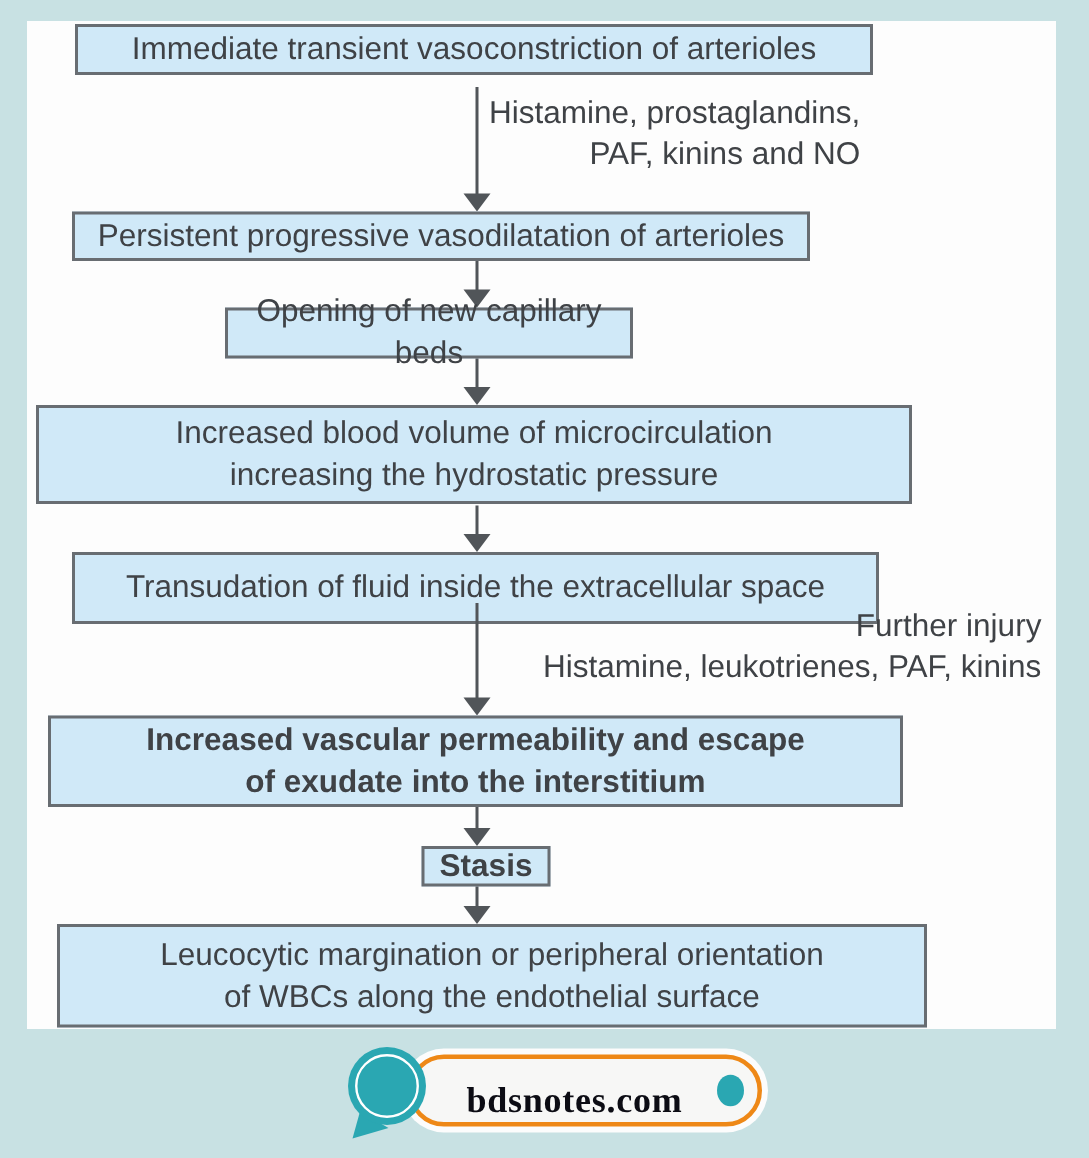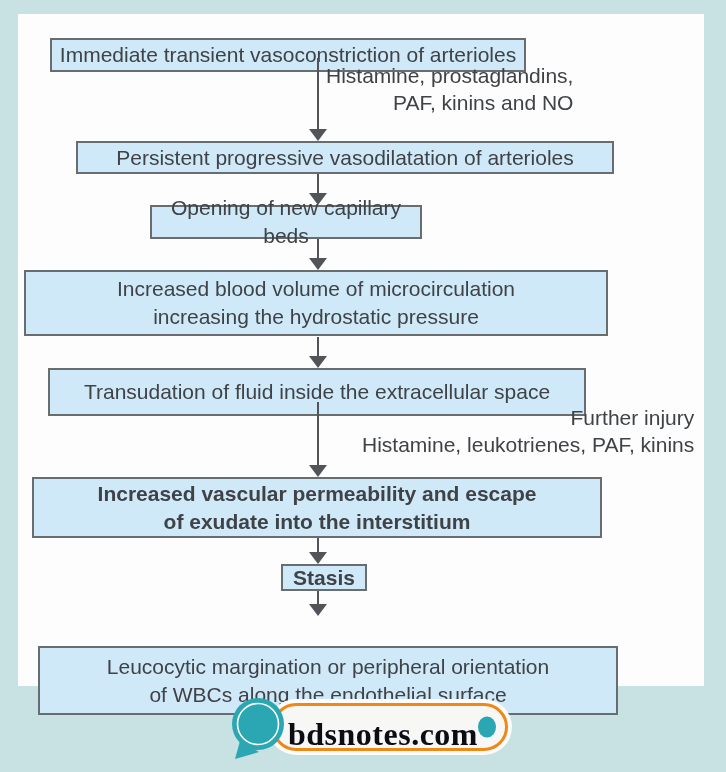--- a/index.html
+++ b/index.html
@@ -40,45 +40,45 @@
   .brand{position:absolute;left:228px;top:697px;width:284px;height:64px;}
   .pill{
     position:absolute;left:44px;top:6px;width:236px;height:48px;box-sizing:border-box;
     border:3px solid var(--brand-orange,#ee8817);border-radius:26px;
     background:var(--pill-bg,#f7f7f6);
     box-shadow:0 0 0 4px #fcfcfc;
     display:flex;align-items:center;justify-content:center;
   }
   .brand-text{
     font-family:"Liberation Serif","DejaVu Serif",serif;
-    font-size:32px;font-weight:600;letter-spacing:.5px;
+    font-size:24px;font-weight:600;letter-spacing:.5px;
     color:var(--brand-text,#0c0c14);
     padding-right:14px;
     margin-top:15px;
   }
   .dot{
     position:absolute;right:9px;top:50%;transform:translateY(-50%);
     width:18px;height:21px;border-radius:50%;
     background:var(--brand-teal,#2aa7b2);
   }
   .bubble{position:absolute;left:0;top:0;color:var(--brand-teal,#2aa7b2);}
 </style>
 </head>
 <body>
 
 <div class="page">
   <div class="panel">
 
-    <div class="box" style="left:32px;top:24px;width:476px;height:34px;">Immediate transient vasoconstriction of arterioles</div>
+    <div class="box" style="left:32px;top:2px;width:532px;height:34px;">Immediate transient vasoconstriction of arterioles</div>
 
     <div class="arrow" style="left:300px;top:44px;height:83px;"></div>
     <div class="arrow-label" style="left:308px;top:48px;">Histamine, prostaglandins,
 PAF, kinins and NO</div>
 
-    <div class="box" style="left:30px;top:127px;width:538px;height:33px;margin-left:28px;">Persistent progressive vasodilatation of arterioles</div>
+    <div class="box" style="left:30px;top:127px;width:492px;height:33px;">Persistent progressive vasodilatation of arterioles</div>
 
     <div class="arrow" style="left:300px;top:160px;height:31px;"></div>
 
     <div class="box" style="left:132px;top:191px;width:272px;height:34px;">Opening of new capillary beds</div>
 
     <div class="arrow" style="left:300px;top:225px;height:31px;"></div>
 
     <div class="box" style="left:6px;top:256px;width:584px;height:66px;">Increased blood volume of microcirculation
 increasing the hydrostatic pressure</div>
 
@@ -92,21 +92,21 @@
 
     <div class="box" style="left:14px;top:463px;width:570px;height:61px;font-weight:bold;">Increased vascular permeability and escape
 of exudate into the interstitium</div>
 
     <div class="arrow" style="left:300px;top:524px;height:26px;"></div>
 
     <div class="box" style="left:263px;top:550px;width:86px;height:27px;font-weight:bold;">Stasis</div>
 
     <div class="arrow" style="left:300px;top:577px;height:25px;"></div>
 
-    <div class="box" style="left:20px;top:602px;width:580px;height:69px;margin-top:30px;">Leucocytic margination or peripheral orientation
+    <div class="box" style="left:20px;top:602px;width:580px;height:69px;">Leucocytic margination or peripheral orientation
 of WBCs along the endothelial surface</div>
 
   </div>
 
   <div class="brand">
     <div class="pill">
       <span class="brand-text">bdsnotes.com</span>
       <span class="dot"></span>
     </div>
     <svg class="bubble" width="60" height="64" viewBox="0 0 60 64">

